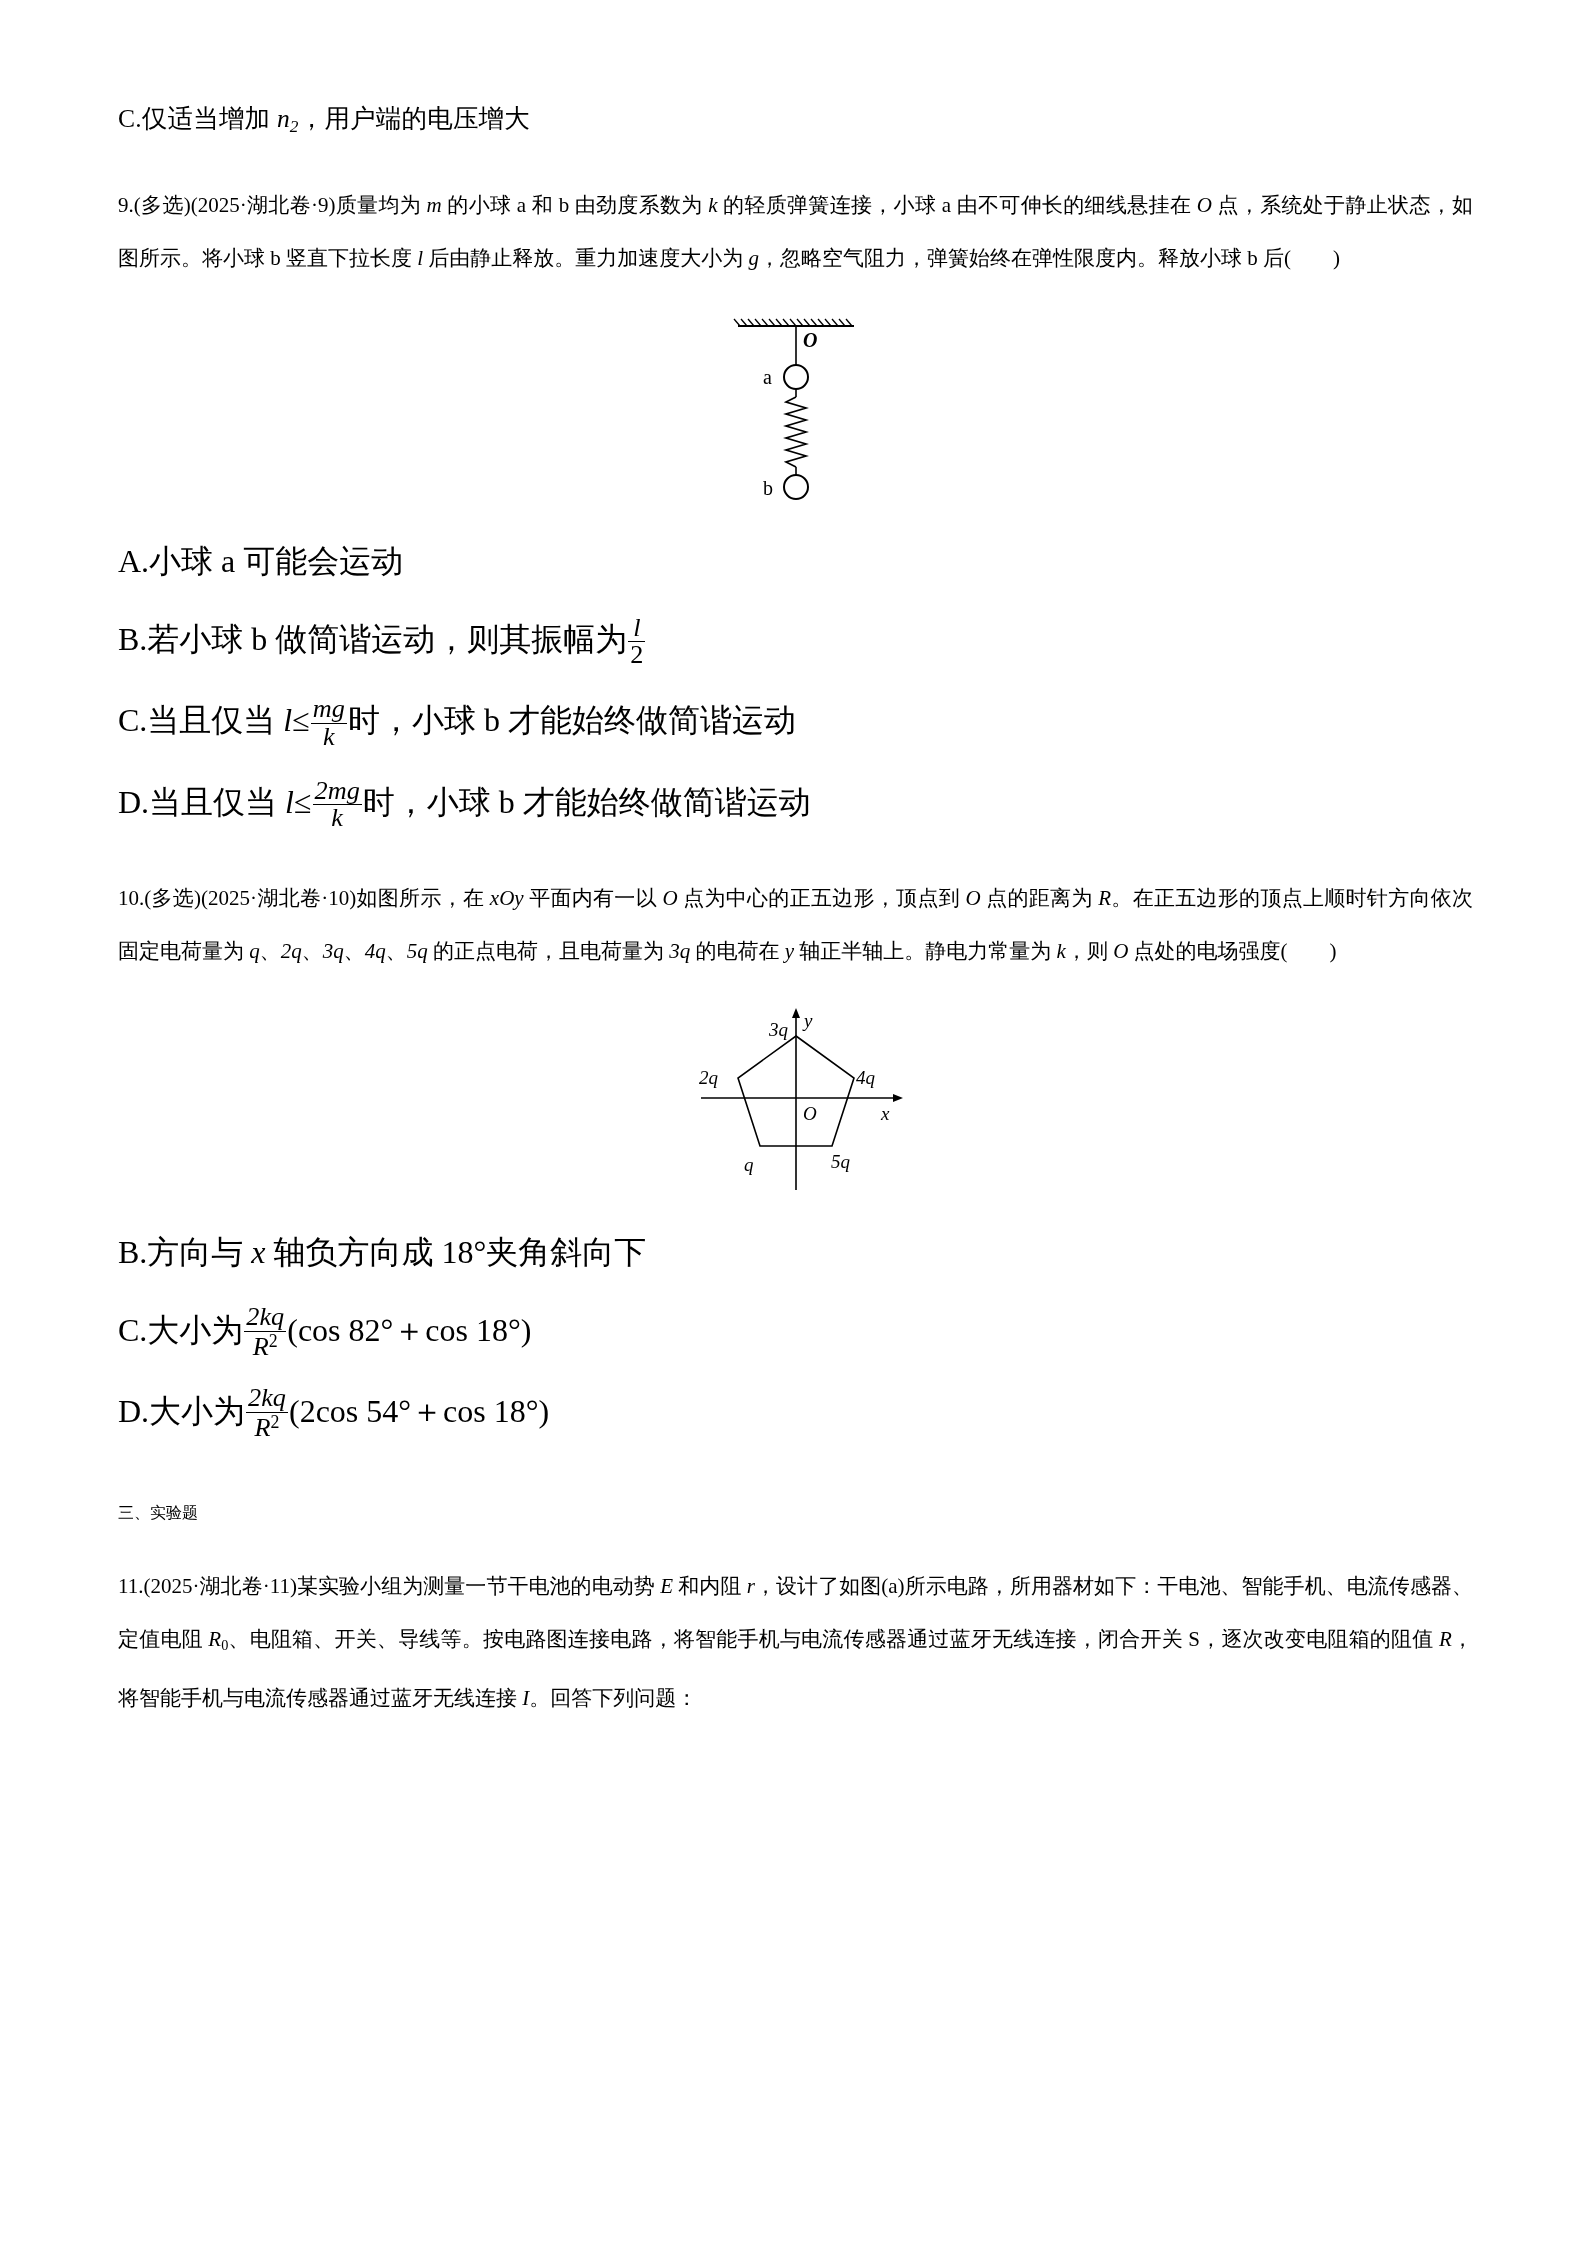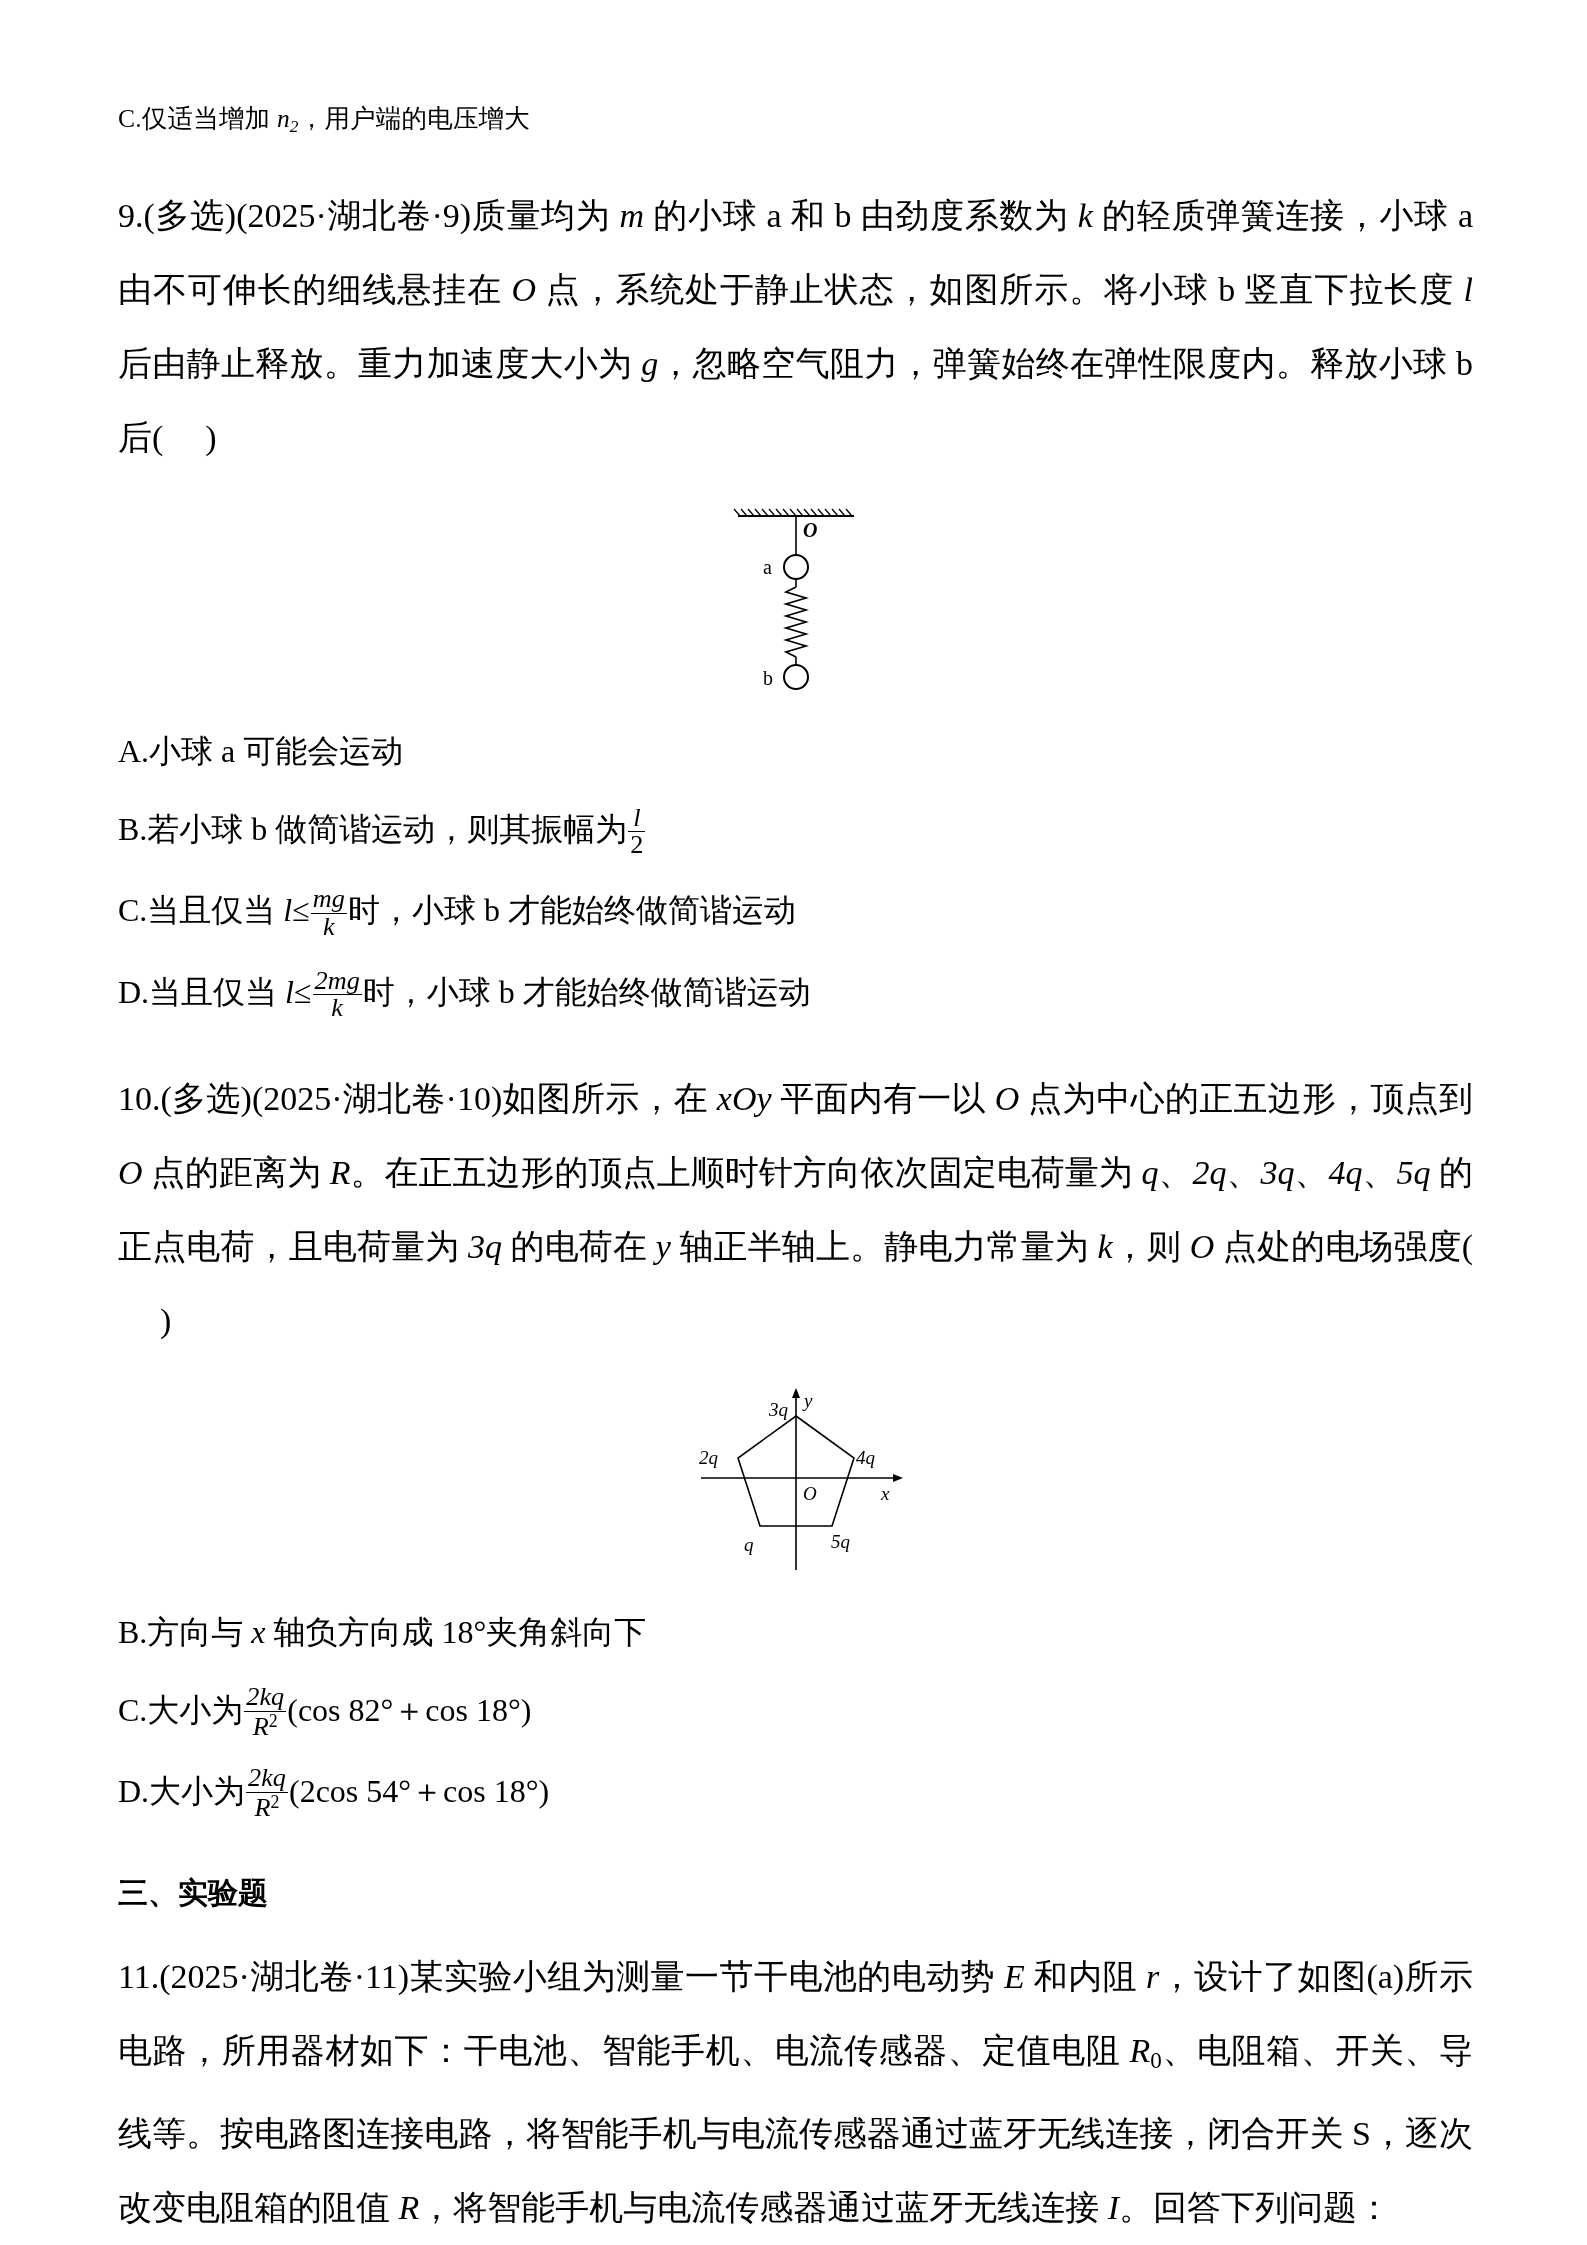--- a/index.html
+++ b/index.html
@@ -30,44 +30,44 @@
   }
 
   
   .line {
     font-size: 25.5px;
     line-height: 53px;
     letter-spacing: 0.2px;
     white-space: nowrap;
   }
   .para {
-    font-size: 34px;
-    line-height: 74px;
+    font-size: 21px;
+    line-height: 53px;
     text-align: justify;
     text-justify: inter-ideograph;
   }
   .para-spaced {
     margin-top: 26px;
   }
   .opt {
     font-size: 32px;
     line-height: 53px;
     margin-top: 22px;
     white-space: nowrap;
   }
   .opt-tall {
     line-height: 58px;
   }
   .gap-sm { height: 14px; }
   .gap-md { height: 26px; }
 
   .heading {
     font-family: "Liberation Sans", "DejaVu Sans", sans-serif;
-    font-weight: bold;
-    font-size: 30px;
+    font-weight: normal;
+    font-size: 16px;
     line-height: 50px;
   }
 
   i, .it {
     font-style: italic;
   }
   .sub {
     font-size: 0.68em;
     vertical-align: -0.28em;
   }

